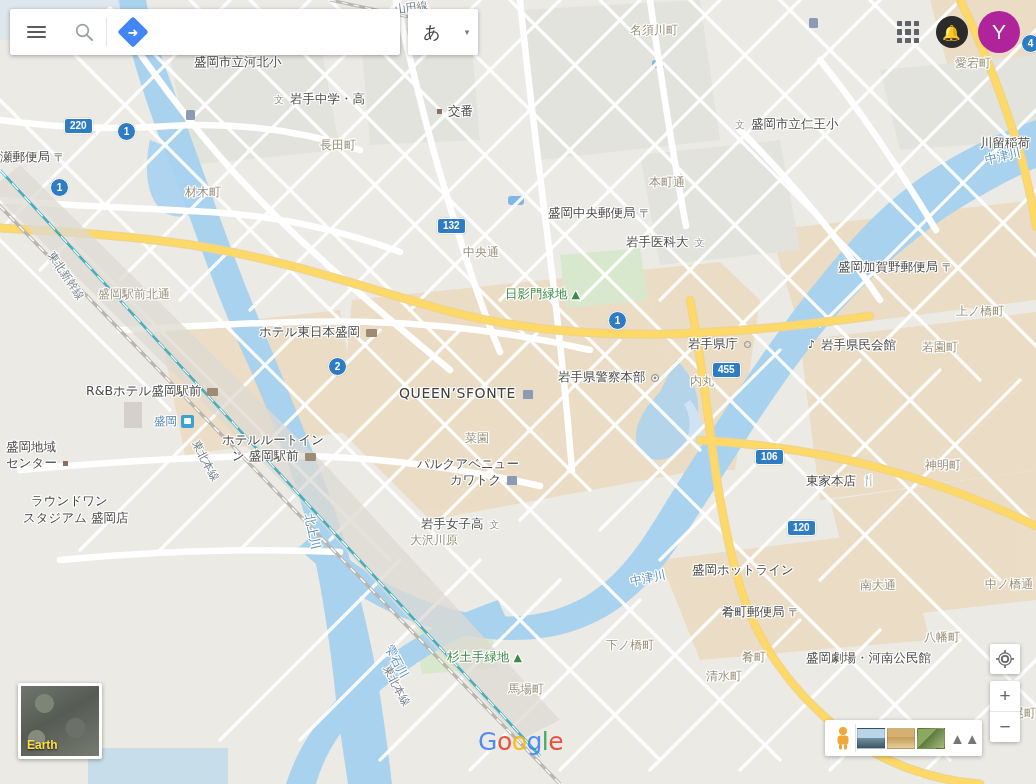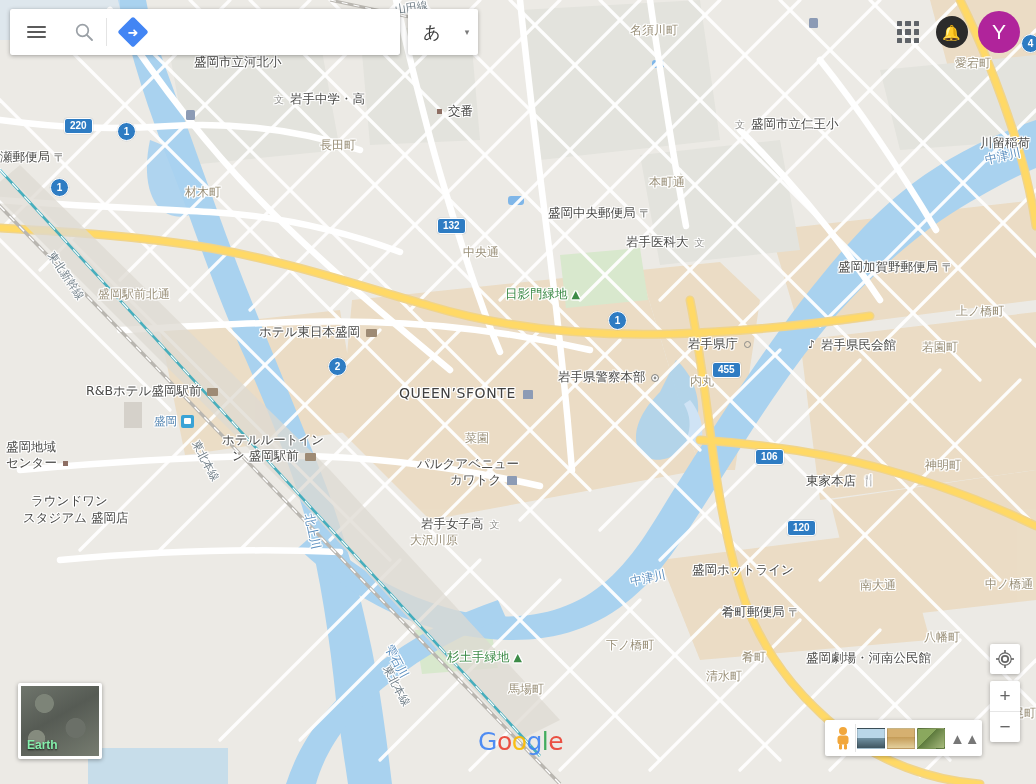--- a/index.html
+++ b/index.html
@@ -111,21 +111,21 @@
   
   #earth-thumb { position: absolute; left: 18px; bottom: 25px; width: 84px; height: 76px;
     border-radius: 2px; background: #5a5f5a; cursor: pointer; z-index: 25;
     box-shadow: 0 1px 4px rgba(0,0,0,.35); border: 3px solid #fff; overflow: hidden; }
   #earth-thumb .sat { position: absolute; inset: 0;
     background:
       radial-gradient(circle at 30% 25%, #7d8478 0 12%, transparent 13%),
       radial-gradient(circle at 70% 60%, #6b7068 0 14%, transparent 15%),
       radial-gradient(circle at 20% 75%, #858b7e 0 10%, transparent 11%),
       linear-gradient(150deg, #6f756c 0%, #565b54 45%, #767c70 100%); }
-  #earth-thumb .lab { position: absolute; left: 6px; bottom: 4px; color: #86efac;
+  #earth-thumb .lab { position: absolute; left: 6px; bottom: 4px; color: #fde047;
     font-size: 12px; font-weight: 700; text-shadow: 0 1px 2px rgba(0,0,0,.8); }
 
   
   #loc-btn { position: absolute; right: 16px; bottom: 110px; width: 30px; height: 30px;
     background: #fff; border-radius: 2px; box-shadow: 0 1px 4px rgba(0,0,0,.3);
     display: flex; align-items: center; justify-content: center; cursor: pointer; z-index: 25; }
   #zoom-ctl { position: absolute; right: 16px; bottom: 42px; width: 30px;
     background: #fff; border-radius: 2px; box-shadow: 0 1px 4px rgba(0,0,0,.3); z-index: 25; }
   #zoom-ctl div { height: 30px; display: flex; align-items: center; justify-content: center;
     color: #666; font-size: 19px; cursor: pointer; }

